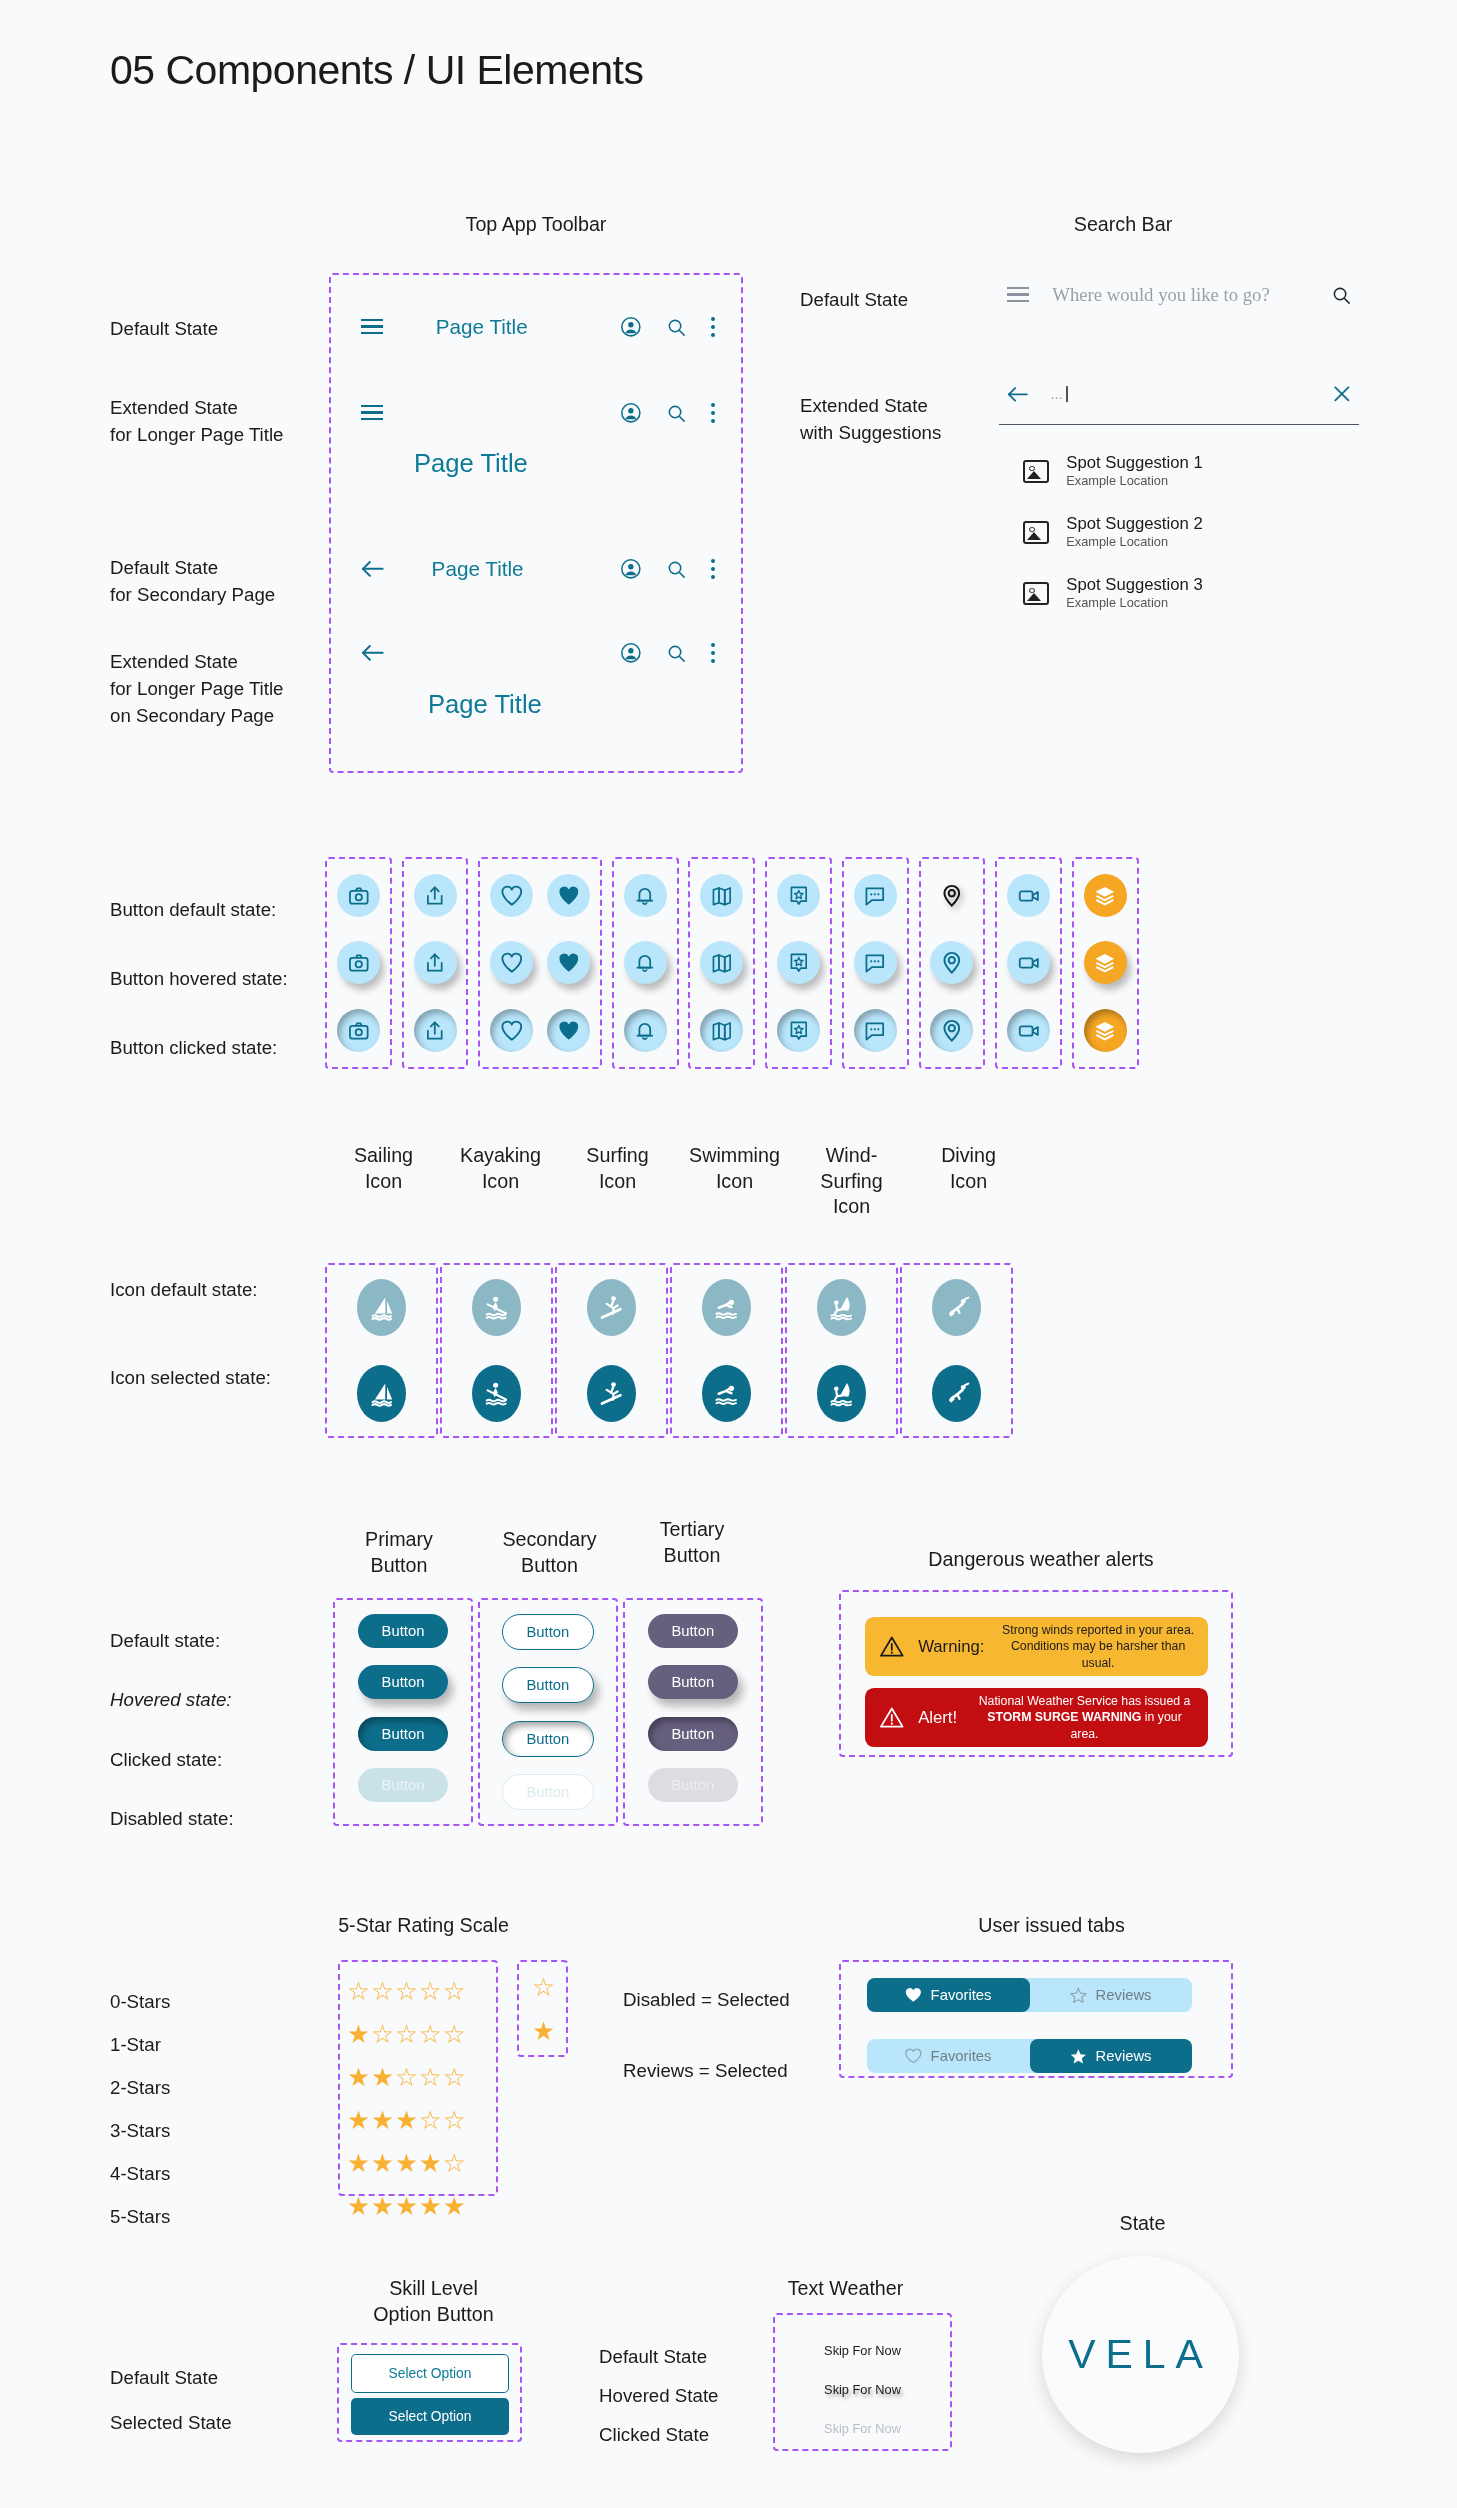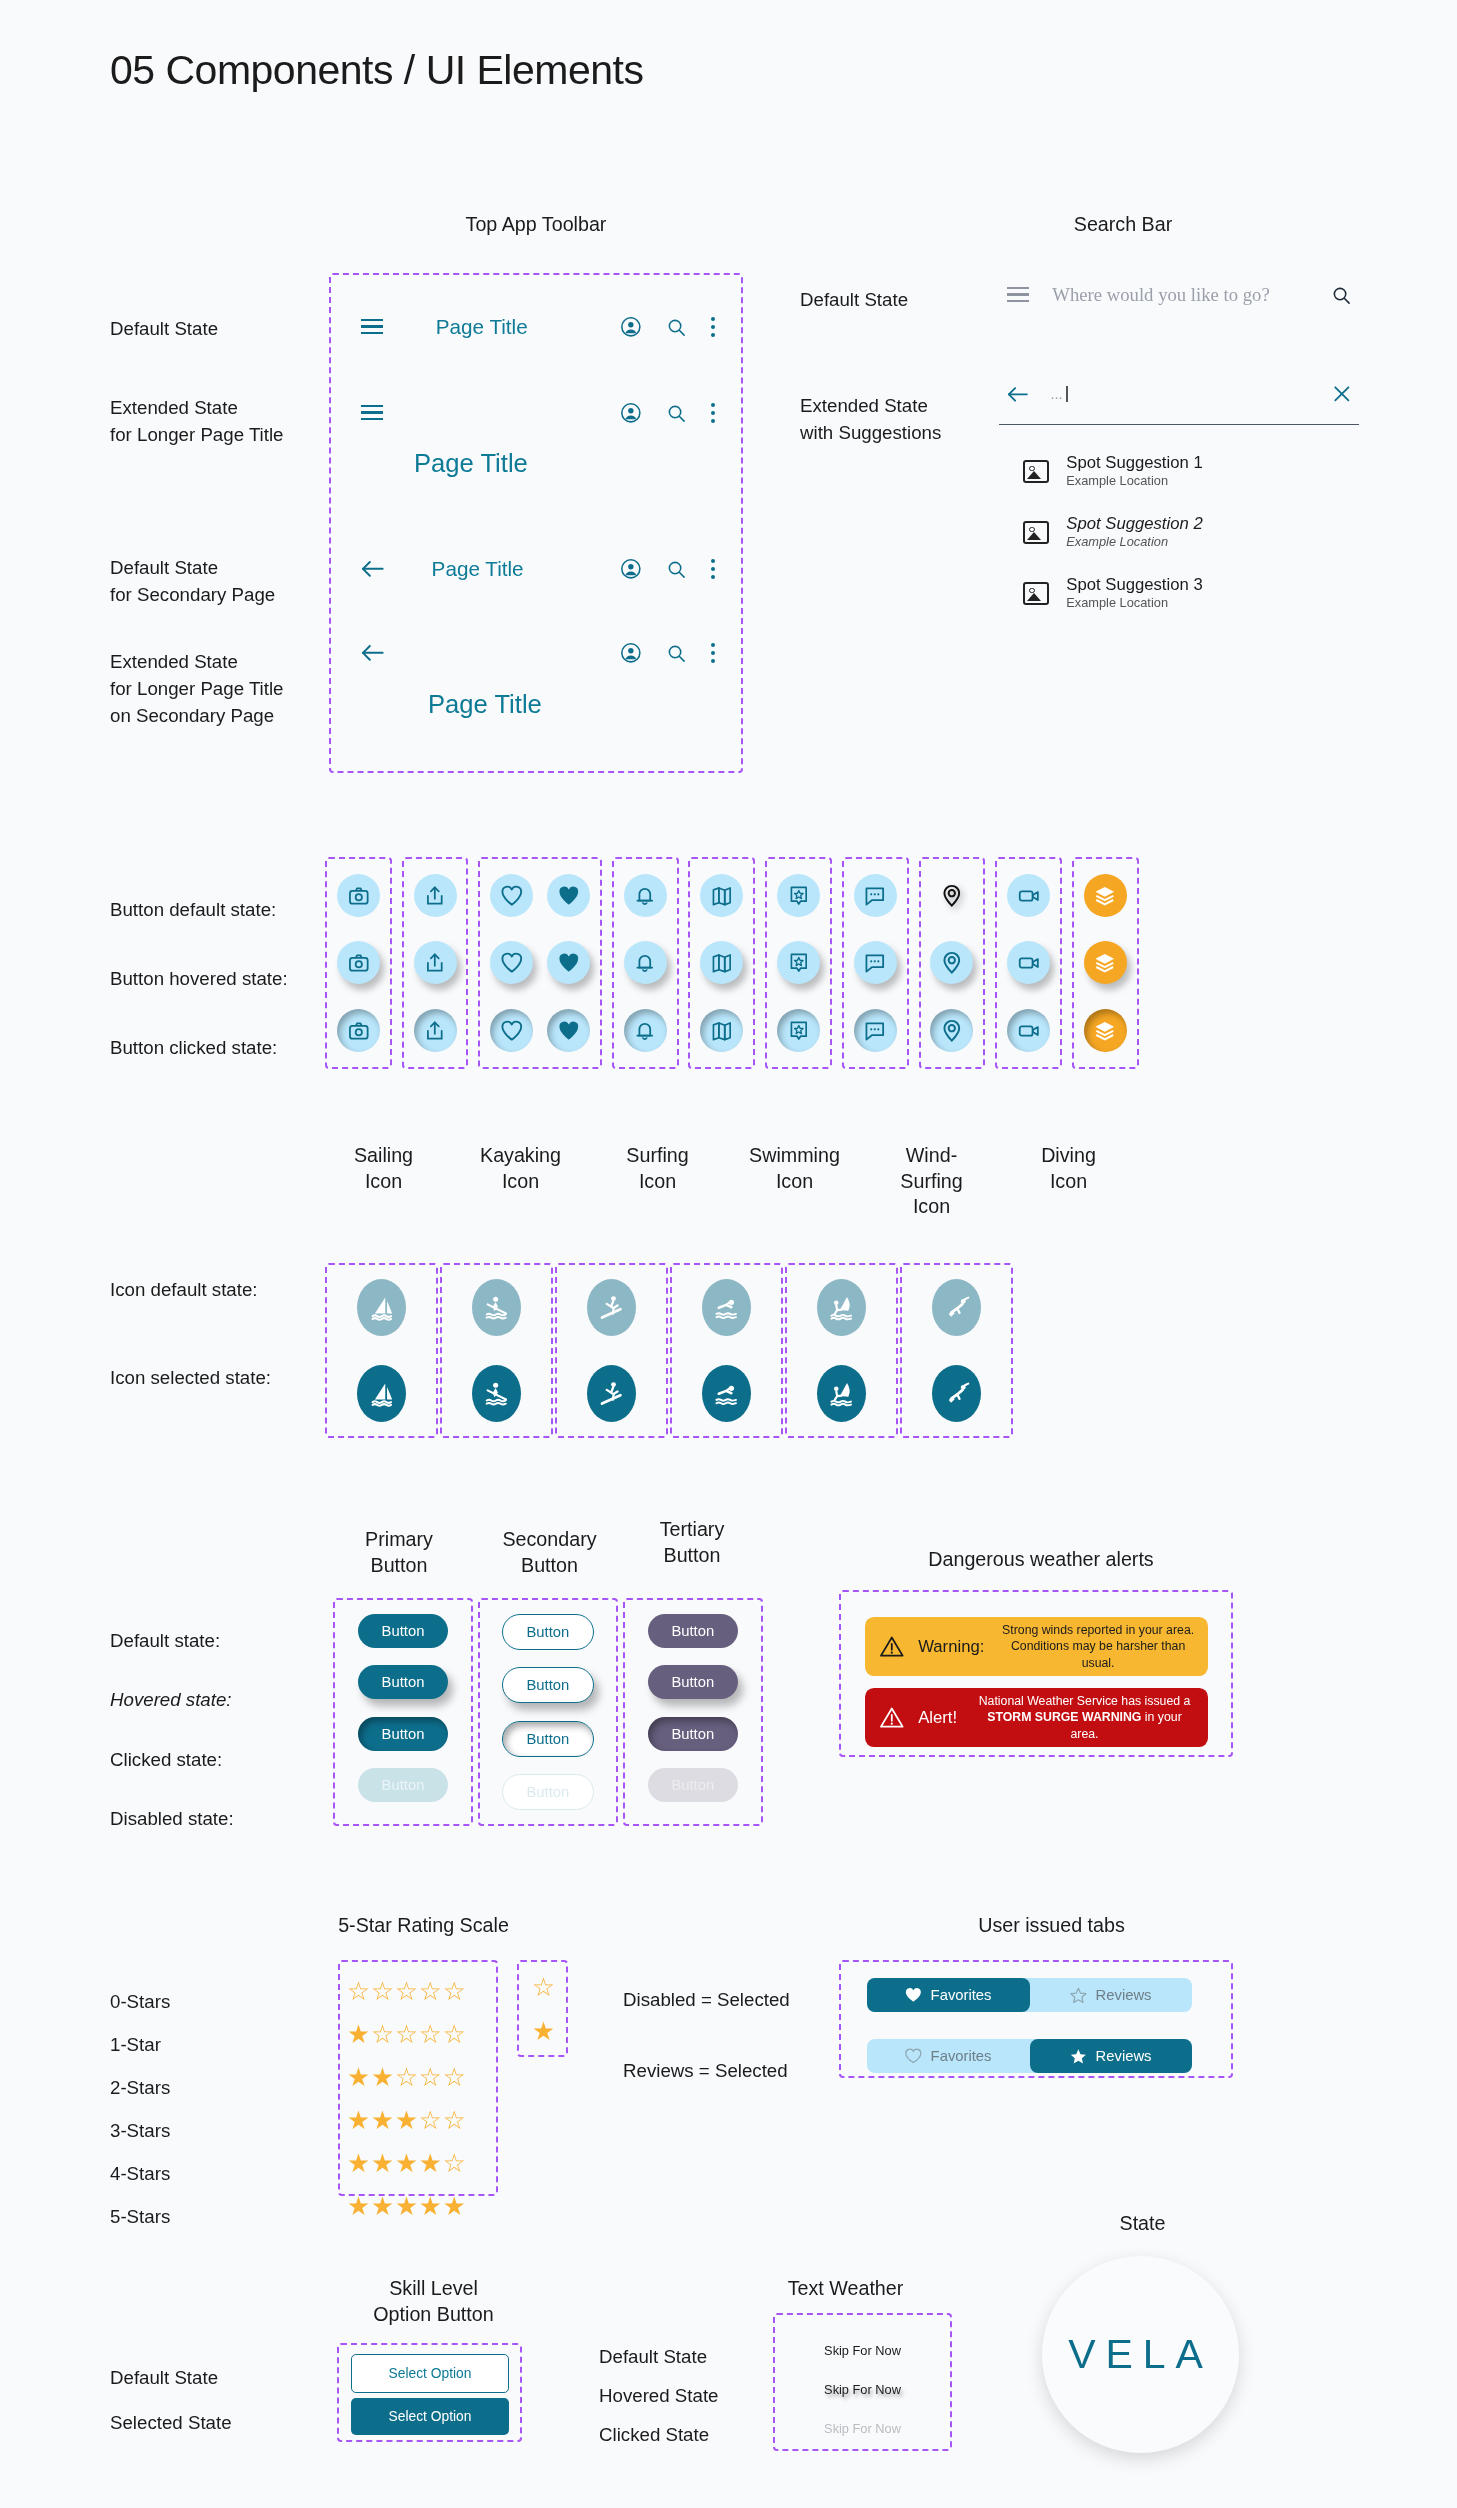--- a/index.html
+++ b/index.html
@@ -245,21 +245,21 @@
 <div class="abs" style="left:999px; top:424px; width:360px; height:1px; background:#4b5563;"></div>
 
 <div class="abs" style="left:1023px; top:441px; width:335px;">
   <div style="display:flex; align-items:center; gap:17.7px; height:61px;">
     <span class="sug-thumb"></span>
     <span>
       <div class="sug-title">Spot Suggestion 1</div>
       <div class="sug-sub">Example Location</div>
     </span>
   </div>
-  <div style="display:flex; align-items:center; gap:17.7px; height:61px;font-style:italic;">
+  <div style="display:flex; align-items:center; gap:17.7px; height:61px;">
     <span class="sug-thumb"></span>
     <span>
       <div class="sug-title">Spot Suggestion 2</div>
       <div class="sug-sub">Example Location</div>
     </span>
   </div>
   <div style="display:flex; align-items:center; gap:17.7px; height:61px;">
     <span class="sug-thumb"></span>
     <span>
       <div class="sug-title">Spot Suggestion 3</div>
@@ -612,21 +612,21 @@
                 </svg>
               </div>
             </div>
           </div>
         </div>
       </div>
     </div>
   </div>
 
 <div class="abs" id="sport-headers" style="left:325px; top:1143px;">
-    <div style="display:flex;gap:20px;">
+    <div style="display:flex;">
       <div class="section-head" style="width:117px; white-space:pre-line;">Sailing
 Icon</div>
       <div class="section-head" style="width:117px; white-space:pre-line;">Kayaking
 Icon</div>
       <div class="section-head" style="width:117px; white-space:pre-line;">Surfing
 Icon</div>
       <div class="section-head" style="width:117px; white-space:pre-line;">Swimming
 Icon</div>
       <div class="section-head" style="width:117px; white-space:pre-line;">Wind-
 Surfing

